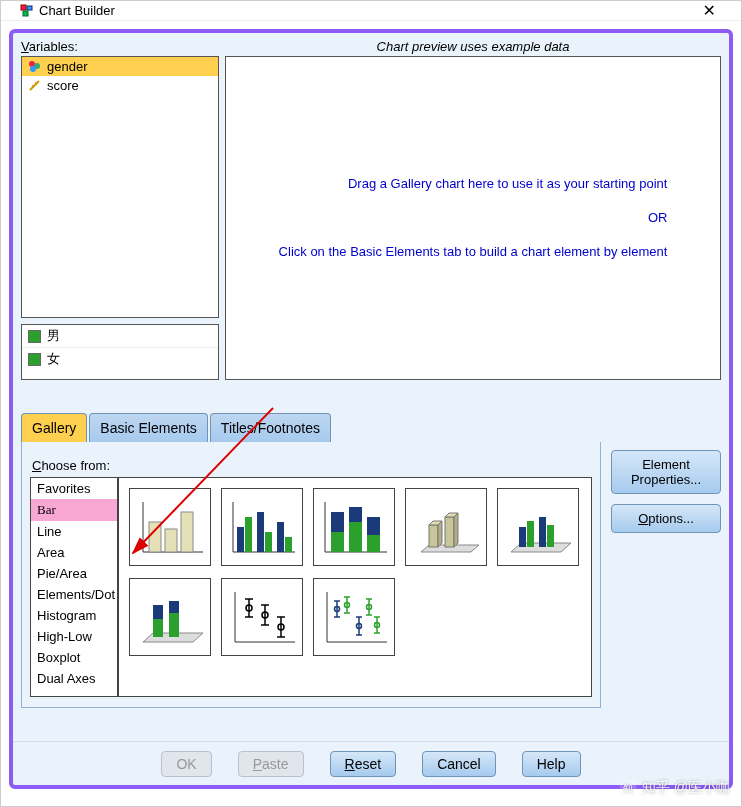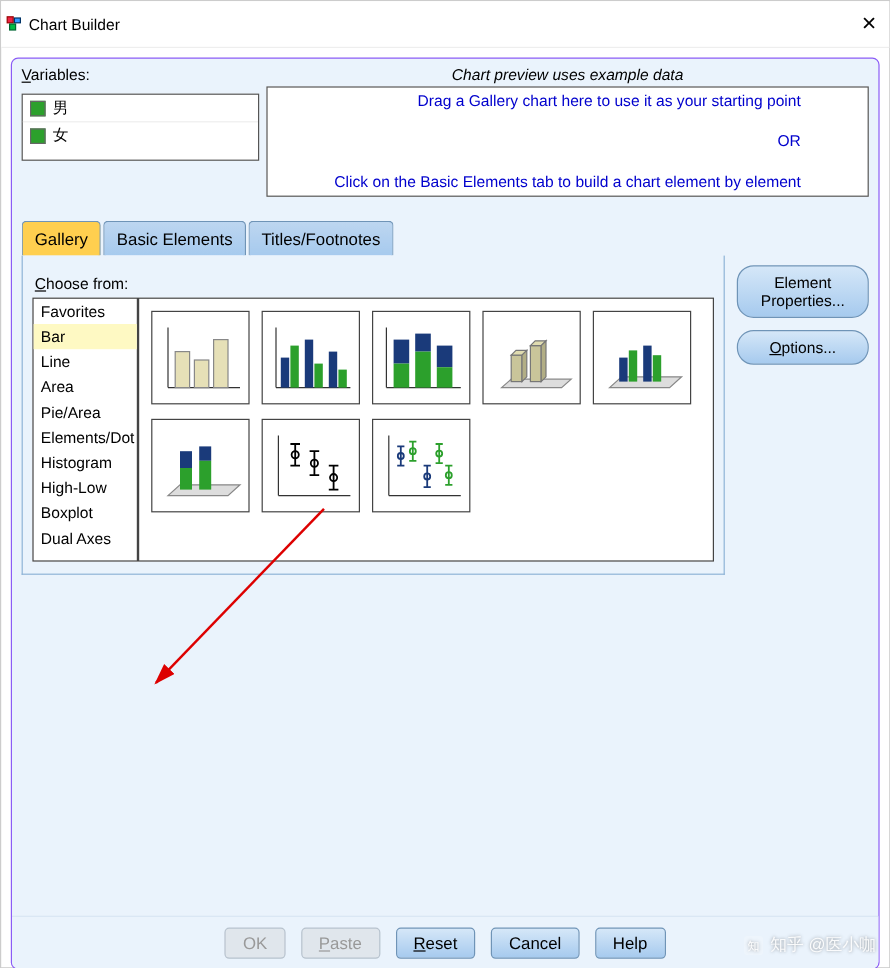--- a/index.html
+++ b/index.html
@@ -9,30 +9,30 @@
     font-size: 12px;
     background: #fff;
     width: 742px;
     height: 807px;
     overflow: hidden;
     position: relative;
   }
   .window { border: 1px solid #ccc; width: 742px; height: 807px; background: #fff; }
   .titlebar {
     display: flex; align-items: center; justify-content: space-between;
-    height: 39px; padding: 0 4px; background: #fff;
+    height: 20px; padding: 0 19px; background: #fff;
     border-bottom: 1px solid #eee;
   }
   .titlebar-left { display: flex; align-items: center; gap: 6px; }
   .titlebar-title { font-size: 13px; }
   .close-x { font-size: 16px; cursor: default; padding: 2px 6px; }
   .content {
     position: relative;
     margin: 8px;
-    border: 1px solid #8b5cf6;
+    border: 4px solid #8b5cf6;
     border-radius: 6px;
     background: #eaf3fc;
     height: 760px;
     padding: 6px 8px 0 8px;
   }
   .top-area { display: flex; gap: 6px; }
   .var-col { width: 198px; display: flex; flex-direction: column; }
   .var-label { font-size: 13px; margin-bottom: 2px; }
   .var-label span.u { text-decoration: underline; }
   .var-box {
@@ -47,58 +47,58 @@
   .var-icon { width: 13px; height: 13px; display: inline-flex; align-items: center; justify-content: center; }
   .cat-list { border: 1px solid #555; background: #fff; margin-top: 6px; height: 56px; }
   .cat-row { display: flex; align-items: center; gap: 6px; padding: 2px 6px; font-size: 13px; border-bottom: 1px solid #eee; }
   .cat-row:last-child { border-bottom: none; }
   .cat-swatch { width: 13px; height: 13px; background: #2ca02c; border: 1px solid #666; }
   .preview-col { flex: 1; display: flex; flex-direction: column; }
   .preview-hdr { font-style: italic; font-size: 13px; text-align: center; margin-bottom: 2px; }
   .preview-box { border: 1px solid #555; background: #fff; flex: 1; height: 316px; display: flex; align-items: center; justify-content: center; }
   .preview-inner { color: #0000cd; text-align: right; font-size: 13px; line-height: 1.7; max-width: 420px; }
 
-  .tabs-row { display: flex; margin-top: 20px; }
+  .tabs-row { display: flex; margin-top: 33px; }
   .tab {
     padding: 6px 10px; font-size: 14px; border: 1px solid #6f94b7; border-bottom: none;
     background: linear-gradient(#bdd6f0, #a6caee);
     border-top-left-radius: 4px; border-top-right-radius: 4px;
     margin-right: 2px; cursor: default;
   }
   .tab.active { background: #ffcf4f; font-weight: normal; }
 
   .mid-row { display: flex; gap: 10px; }
   .gallery-panel {
     border: 1px solid #8fb3d6; border-top: none;
     background: #eaf3fc; padding: 8px 8px 10px 8px;
     width: 592px;
   }
   .choose-label { font-size: 13px; margin: 8px 0 4px 2px; }
   .choose-label .u { text-decoration: underline; }
   .gallery-body { display: flex; }
   .type-list { border: 1px solid #444; background: #fff; width: 88px; }
   .type-item { padding: 3px 6px; font-size: 13px; cursor: default; }
-  .type-item.selected { background: #fef9c3; }
+  .type-item.selected { background: #f9a8d4; font-family: Liberation Serif, serif; }
   .thumbs-area { border: 1px solid #444; background: #fff; flex: 1; padding: 10px; min-height: 220px; }
   .thumbs-grid { display: grid; grid-template-columns: repeat(5, 82px); gap: 12px 10px; }
   .thumb { width: 82px; height: 78px; border: 1px solid #444; background: #fff; display: flex; align-items: center; justify-content: center; }
   .thumb svg { display: block; }
 
   .right-buttons { display: flex; flex-direction: column; gap: 10px; margin-top: 8px; }
   .side-btn {
     width: 110px; padding: 6px 6px; font-size: 13px; text-align: center;
-    border: 1px solid #6f94b7; border-radius: 14px;
+    border: 1px solid #6f94b7; border-radius: 4px;
     background: linear-gradient(#d5e7f8, #a6caee);
     cursor: default;
   }
   .side-btn .u { text-decoration: underline; }
 
   .bottom-bar {
     position: absolute; left: 0; right: 0; bottom: 0; height: 44px;
-    display: flex; align-items: center; justify-content: center; gap: 13px;
+    display: flex; align-items: center; justify-content: center; gap: 26px;
     background: #eaf3fc; border-top: 1px solid #cfdfef;
     border-bottom-left-radius: 6px; border-bottom-right-radius: 6px;
   }
   .btn {
     padding: 4px 14px; font-size: 14px; border-radius: 4px;
     border: 1px solid #6f94b7;
     background: linear-gradient(#d5e7f8, #a6caee);
   }
   .btn.disabled { color: #999; background: #e0e6ec; border-color: #b7c2cd; }
   .btn .u { text-decoration: underline; }
@@ -126,20 +126,42 @@
       <span class="titlebar-title">Chart Builder</span>
     </div>
     <div class="close-x">✕</div>
   </div>
 
   <div class="content">
 
     <div class="top-area">
       <div class="var-col">
         <div class="var-label"><span class="u">V</span><span>ariables:</span></div>
+        <div class="var-box">
+          <div class="var-item selected">
+            <span class="var-icon">
+              <svg width="13" height="13">
+                  <circle cx="4" cy="4" r="3" fill="#e24"></circle>
+                  <circle cx="9" cy="6" r="3" fill="#3a7"></circle>
+                  <circle cx="5" cy="9" r="3" fill="#39f"></circle>
+                </svg>
+            </span>
+            <span>gender</span>
+          </div>
+          <div class="var-item">
+            <span class="var-icon">
+              <svg width="13" height="13">
+                  <line x1="2" y1="11" x2="11" y2="2" stroke="#c90" stroke-width="2"></line>
+                  <line x1="4" y1="6" x2="6" y2="8" stroke="#c90"></line>
+                  <line x1="7" y1="3" x2="9" y2="5" stroke="#c90"></line>
+                </svg>
+            </span>
+            <span>score</span>
+          </div>
+        </div>
         <div class="cat-list">
           <div class="cat-row">
             <span class="cat-swatch"></span>
             <span>男</span>
           </div>
           <div class="cat-row">
             <span class="cat-swatch"></span>
             <span>女</span>
           </div>
         </div>

